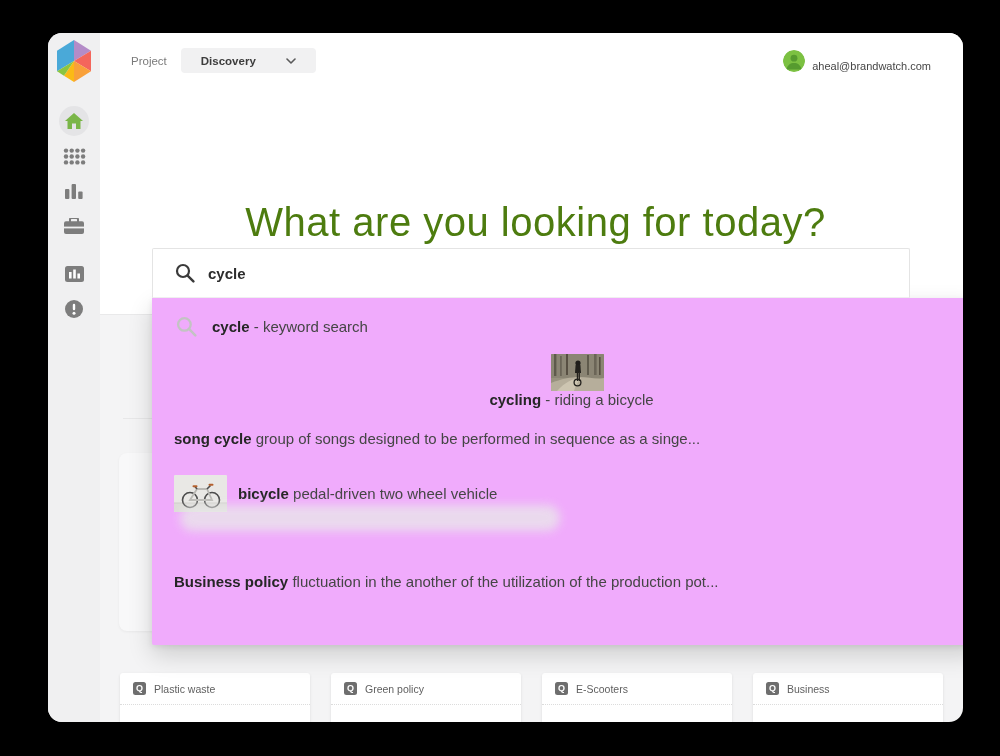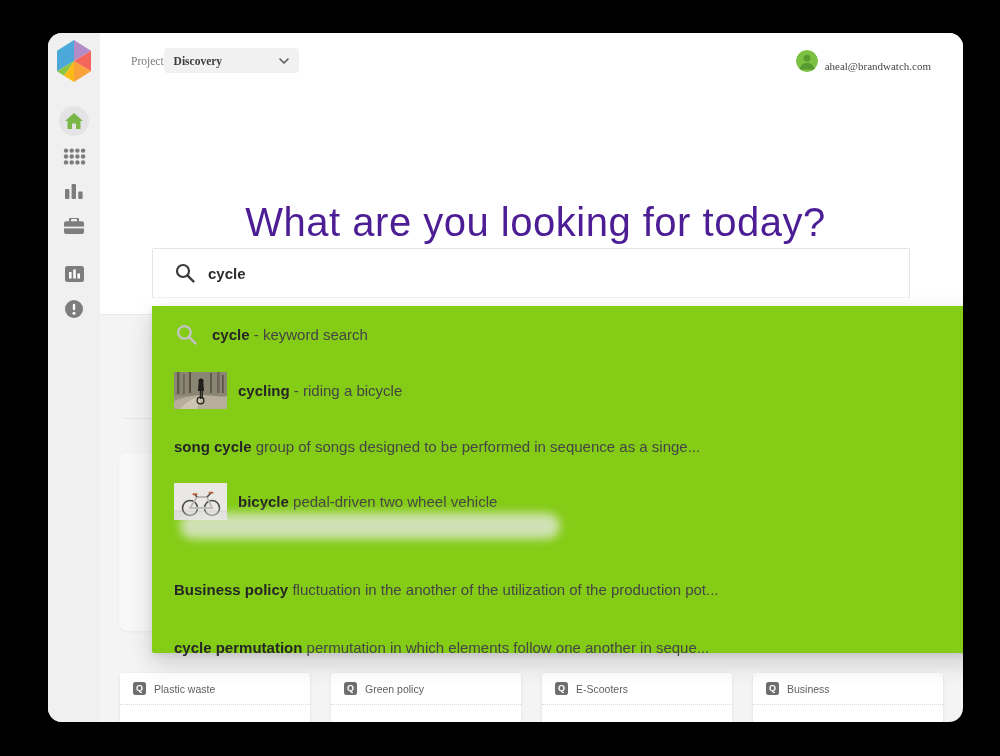--- a/index.html
+++ b/index.html
@@ -14,52 +14,52 @@
   .logo { position:absolute; left:6px; top:6px; width:40px; height:44px; cursor:pointer; }
   .nav { position:absolute; left:0; top:72px; width:52px; }
   .nav-item { width:52px; height:32px; display:flex; align-items:center; justify-content:center; cursor:pointer; }
   .nav-item + .nav-item { margin-top:3px; }
   .nav-item.gap { margin-top:16px; }
   .nav-item.active .halo { position:absolute; width:30px; height:30px; border-radius:50%; background:#e4e4e6; }
   .nav-item svg { position:relative; }
 
   
   .topbar { position:absolute; left:52px; top:0; width:863px; height:55px; background:#fff;
-            display:flex; align-items:center; z-index:4;font-family:Liberation Serif, serif; }
+            display:flex; align-items:center; z-index:4; }
   .project-label { margin-left:31px; font-size:11.5px; color:#7a7a7a; }
-  .project-select { width:135px; height:25px; background:#f1f1f2; border:none;
-            border-radius:4px; display:flex; align-items:center; padding:0 10px; cursor:pointer;
+  .project-select { margin-left:14px; width:135px; height:25px; background:#f1f1f2; border:none;
+            border-radius:4px; display:flex; align-items:center; padding:0 20px; cursor:pointer;
             font-family:inherit; }
   .project-select .val { font-size:11.5px; font-weight:bold; color:#3c3c3c; }
   .project-select svg { margin-left:auto; }
   .user { margin-left:auto; margin-right:32px; display:flex; align-items:flex-end; gap:7px; }
   .avatar { width:22px; height:22px; border-radius:50%; overflow:hidden; display:block; cursor:pointer; }
   .user-email { font-size:11px; color:#464646; }
 
   
   .hero { position:absolute; left:52px; top:55px; width:863px; height:227px; background:#fff;
           border-bottom:1px solid #e9e9ea; z-index:1; }
   .hero h1 { position:absolute; left:0; right:0; top:112px; text-align:center;
-          font-size:40px; font-weight:200; color:#4c1d95; letter-spacing:0.5px;padding-left:8px; }
+          font-size:40px; font-weight:200; color:#4d7c0f; letter-spacing:0.5px;padding-left:8px; }
 
   
   .bg-divider { position:absolute; left:75px; top:385px; width:822px; height:0;
           border-top:1px solid #e7e7e8; z-index:1; }
   .trending-panel { position:absolute; left:71px; top:420px; width:826px; height:178px;
           background:#f8f8f9; border-radius:8px; box-shadow:0 1px 3px rgba(0,0,0,.05); z-index:1; }
 
   
   .searchbox { position:absolute; left:104px; top:215px; width:758px; height:50px; background:#fff;
           border:1px solid #e4e4e4; border-bottom:1px solid #efefef; border-radius:2px 2px 0 0;
           display:flex; align-items:center; z-index:10; }
   .searchbox .mag { margin-left:22px; display:flex; }
   .searchbox input { flex:1; margin-left:13px; border:none; outline:none; background:transparent;
           font-family:inherit; font-size:15px; font-weight:bold; color:#2d2d2d; }
 
-  .dropdown { position:absolute; left:104px; top:273px; width:828px; height:347px; background:#84cc16;
+  .dropdown { position:absolute; left:104px; top:265px; width:828px; height:347px; background:#f0abfc;
           box-shadow:0 10px 24px rgba(0,0,0,.16), 0 2px 6px rgba(0,0,0,.08);
           border-radius:0 0 2px 2px; z-index:9; }
   .smudge { position:absolute; left:28px; top:207px; width:380px; height:26px; background:#e9e9e9;
           border-radius:13px; filter:blur(5px); opacity:.75; }
   .srow { position:absolute; left:0; width:100%; display:flex; align-items:center; cursor:pointer; }
   .srow .sicon { width:24px; margin-left:24px; display:flex; }
   .srow .thumb { width:53px; height:37px; margin-left:22px; border-radius:1px; overflow:hidden; flex:none; display:block; }
   .srow .text { font-size:15px; color:#454545; white-space:nowrap; }
   .srow .text b { color:#262626; }
   .srow .text.after-icon { margin-left:12px; }
@@ -194,21 +194,21 @@
         <svg width="21" height="21" viewBox="0 0 20 20">
           <circle cx="8" cy="8" r="6" fill="none" stroke="#c3c3c3" stroke-width="2.2"></circle>
           <line x1="12.6" y1="12.6" x2="18.4" y2="18.4" stroke="#c3c3c3" stroke-width="2.4" stroke-linecap="round"></line>
         </svg>
       </span>
       <span class="text after-icon">
         <b>cycle</b> <span>- keyword search</span>
       </span>
     </div>
 
-    <div class="srow" style="top:56px; height:57px;">
+    <div class="srow" style="top:56px; height:57px;flex-direction:column;">
       <span class="thumb">
         <svg width="53" height="37" viewBox="0 0 53 37">
           <rect width="53" height="37" fill="#98927f"></rect>
           <rect x="0" y="0" width="53" height="24" fill="#8b8574"></rect>
           <rect x="3" y="0" width="2.4" height="22" fill="#5f5a4c"></rect>
           <rect x="9" y="2" width="1.8" height="20" fill="#6b6557"></rect>
           <rect x="15" y="0" width="2" height="21" fill="#574f42"></rect>
           <rect x="36" y="1" width="2" height="20" fill="#5f5a4c"></rect>
           <rect x="43" y="0" width="2.6" height="21" fill="#6b6557"></rect>
           <rect x="48" y="3" width="1.6" height="18" fill="#574f42"></rect>
@@ -253,25 +253,20 @@
     </div>
 
     <div class="smudge"></div>
 
     <div class="srow" style="top:253px; height:60px;">
       <span class="text plain">
         <b>Business policy</b> <span>fluctuation in the another of the utilization of the production pot...</span>
       </span>
     </div>
 
-    <div class="srow" style="top:313px; height:57px;">
-      <span class="text plain">
-        <b>cycle permutation</b> <span>permutation in which elements follow one another in seque...</span>
-      </span>
-    </div>
   </div>
 
   <div class="card" style="left:72px;">
     <div class="card-head">
       <span class="qbadge">Q</span>
       <span class="card-label">Plastic waste</span>
     </div>
   </div>
   <div class="card" style="left:283px;">
     <div class="card-head">

